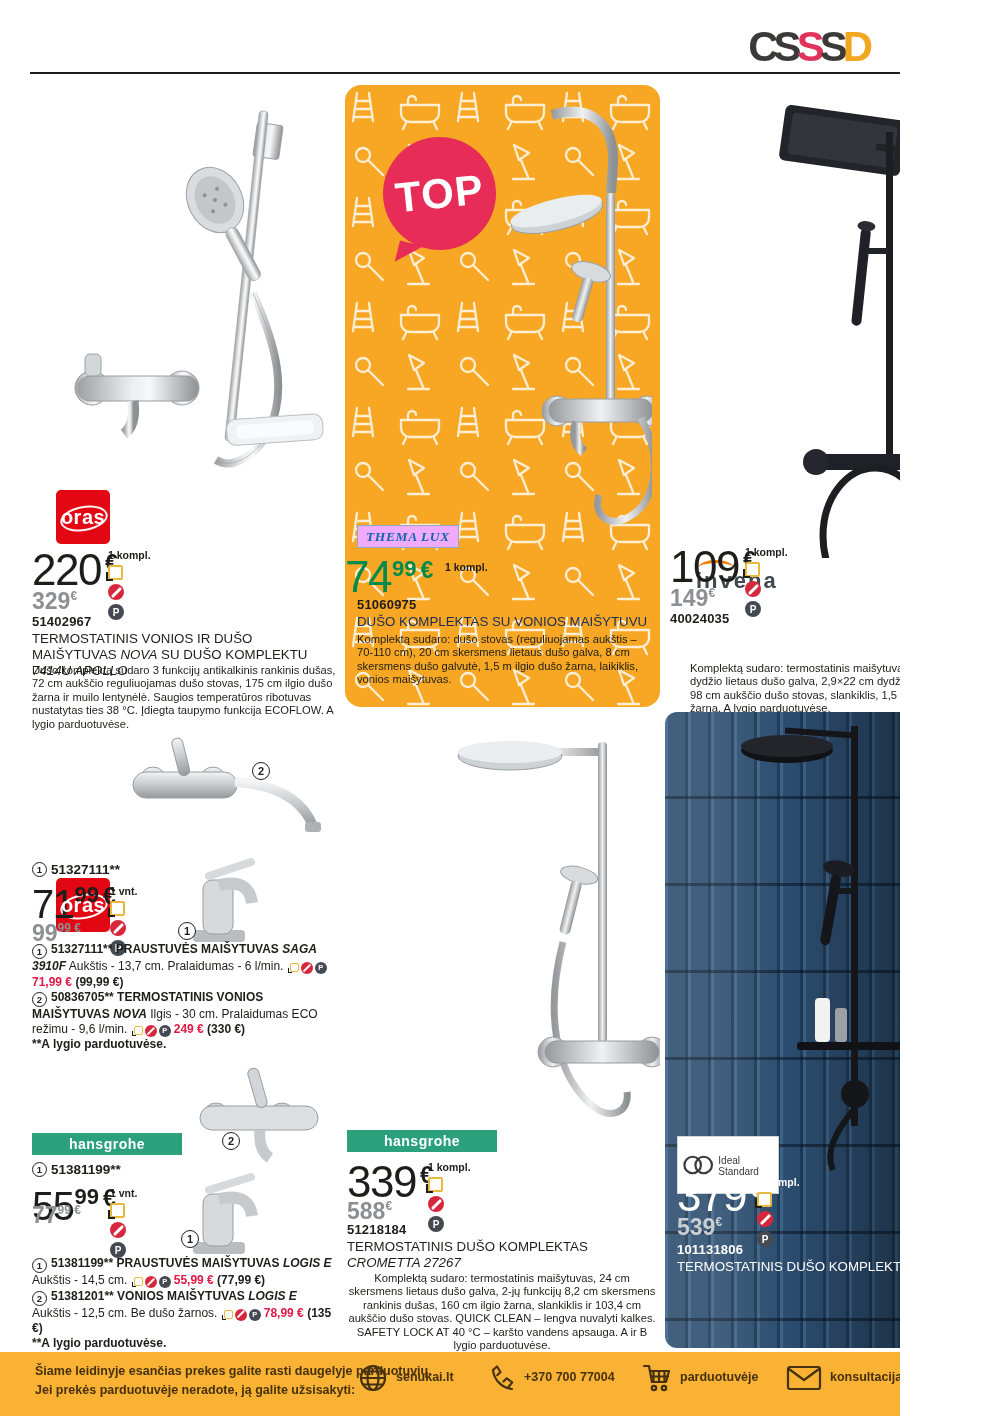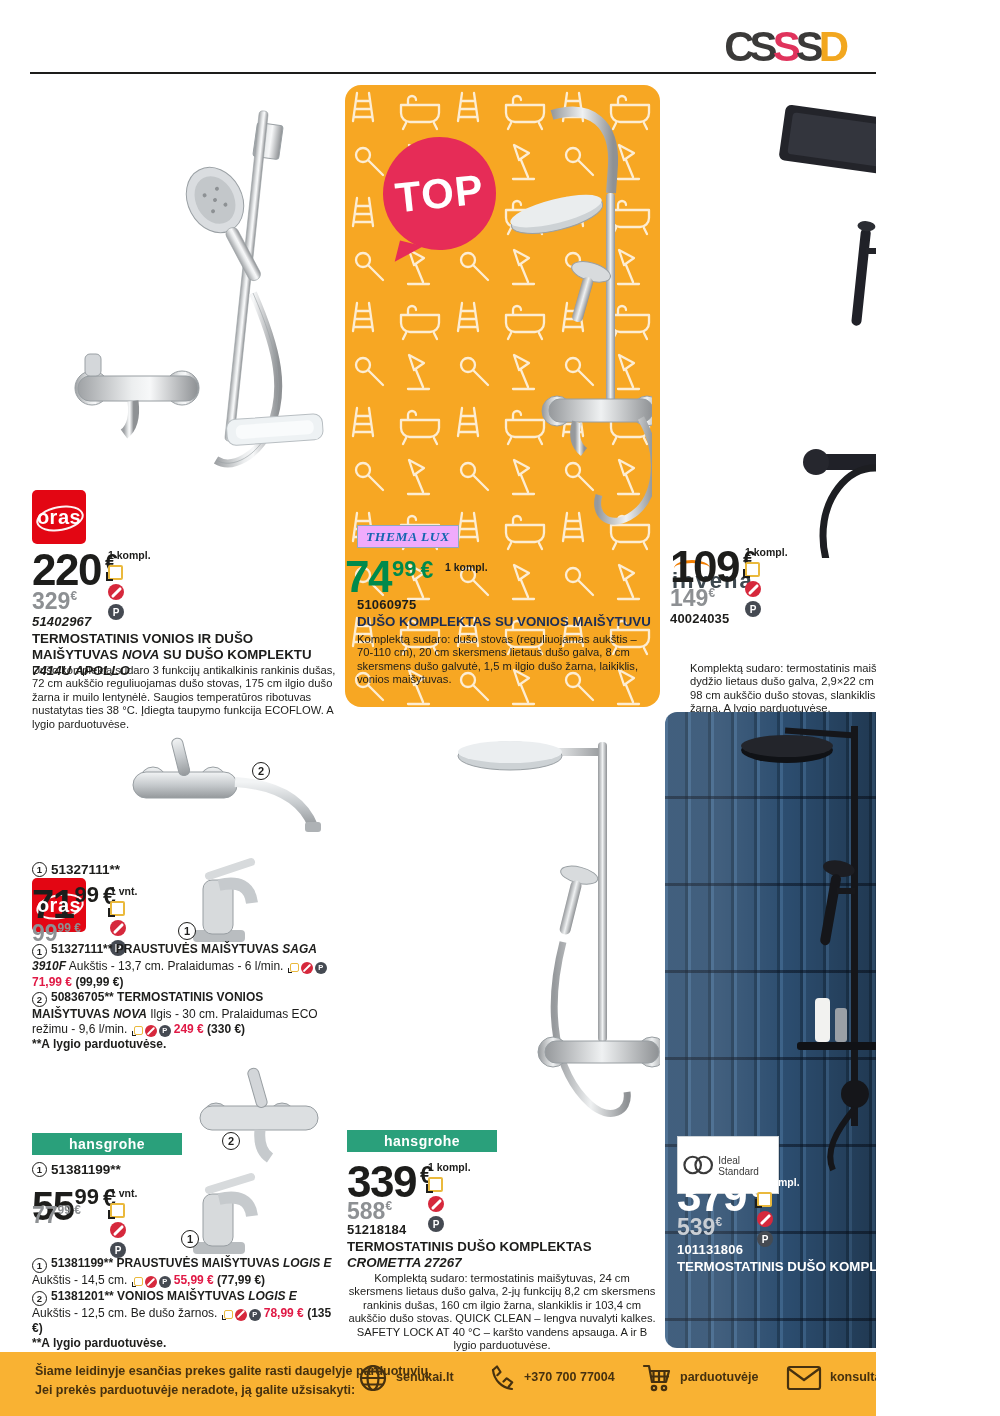--- a/index.html
+++ b/index.html
@@ -1,35 +1,35 @@
 <!DOCTYPE html>
 <html><head>
 <meta charset="utf-8">
 <style>
   html,body{margin:0;padding:0;background:#ffffff;}
   .page{position:relative;width:876px;height:1416px;background:#fff;overflow:hidden;
-        font-family:"Liberation Sans",sans-serif;color:#1d1d1b;}
+        font-family:"Liberation Sans",sans-serif;color:#1d1d1b;padding-left:24px;}
   .abs{position:absolute;}
   
   .logo{font-size:42px;font-weight:800;letter-spacing:-5px;line-height:1;}
   .logo .l1,.logo .l2,.logo .l4{color:#3b3a39;}
   .logo .l3{color:#e0335c;}
   .logo .l5{color:#f2a71f;}
   .rule{height:2px;background:#1d1d1b;}
   
-  .big{font-size:44px;font-weight:700;letter-spacing:-1.5px;line-height:1;}
+  .big{font-size:44px;font-weight:400;letter-spacing:-1.5px;line-height:1;}
   .cents{font-size:22px;font-weight:800;position:relative;top:-16px;margin-left:1px;}
   .cur{font-size:23px;font-weight:800;position:relative;top:-14px;margin-left:4px;}
   .old{font-size:23px;font-weight:700;color:#8d9093;line-height:1;}
   .old sup{font-size:12px;font-weight:700;}
   .green{color:#008a4c;}
   .white,.white .old{color:#fff;}
   .oldw{color:#c9ced4;}
   .code{font-size:13px;font-weight:600;letter-spacing:.2px;}
-  .title{font-size:13.3px;font-weight:700;line-height:1.2;}
+  .title{font-size:13.3px;font-weight:400;line-height:1.2;}
   .it{font-style:italic;}
   .desc{font-size:11.2px;line-height:1.2;}
   .navy{color:#1b2d56;}
   
   .unitstack{display:flex;flex-direction:column;align-items:flex-start;gap:4px;}
   .unit{font-size:10.5px;font-weight:700;}
   .ic-box{width:11px;height:11px;border:2.2px solid #eab93c;border-radius:2px;background:#fff;position:relative;}
   .ic-box::after{content:"";position:absolute;left:-4px;bottom:-3px;width:5px;height:7px;
      border-left:2.4px solid #1d1d1b;border-bottom:2.4px solid #1d1d1b;}
   .ic-no{width:16px;height:16px;border-radius:50%;background:#d6283c;position:relative;}
@@ -142,21 +142,21 @@
     </div>
     <div class="abs unitstack" style="left:108px;top:549px;">
       <span class="unit">1 kompl.</span>
       <span class="ic-box"></span>
       <span class="ic-no"></span>
       <span class="ic-p">P</span>
     </div>
     <div class="abs old" style="left:32px;top:590px;">
       <span>329</span><sup>€</sup>
     </div>
-    <div class="abs code" style="left:32px;top:614px;font-style:italic;">51402967</div>
+    <div class="abs code" style="left:32px;top:614px;">51402967</div>
     <div class="abs title" style="left:32px;top:631px;width:308px;">
       <span>TERMOSTATINIS VONIOS IR DUŠO MAIŠYTUVAS </span><span class="it">NOVA</span><span> SU DUŠO KOMPLEKTU </span><span class="it">7414U APOLLO</span>
     </div>
     <div class="abs desc" style="left:32px;top:664px;width:306px;">Dušo komplektą sudaro 3 funkcijų antikalkinis rankinis dušas, 72 cm aukščio reguliuojamas dušo stovas, 175 cm ilgio dušo žarna ir muilo lentynėlė. Saugios temperatūros ribotuvas nustatytas ties 38 °C. Įdiegta taupymo funkcija ECOFLOW. A lygio parduotuvėse.</div>
   </div>
 
   <div class="abs panel">
     <svg class="abs" style="left:0;top:0;" width="315" height="622" viewBox="0 0 315 622">
       <defs>
         <pattern id="bgic" width="105" height="105" patternUnits="userSpaceOnUse">

